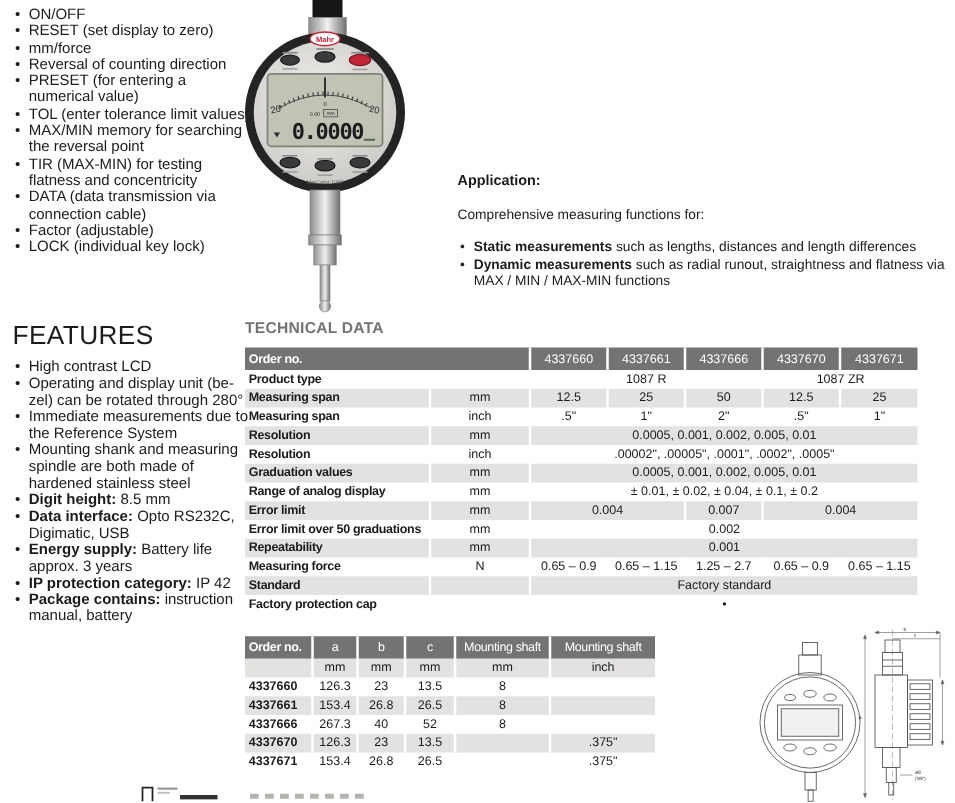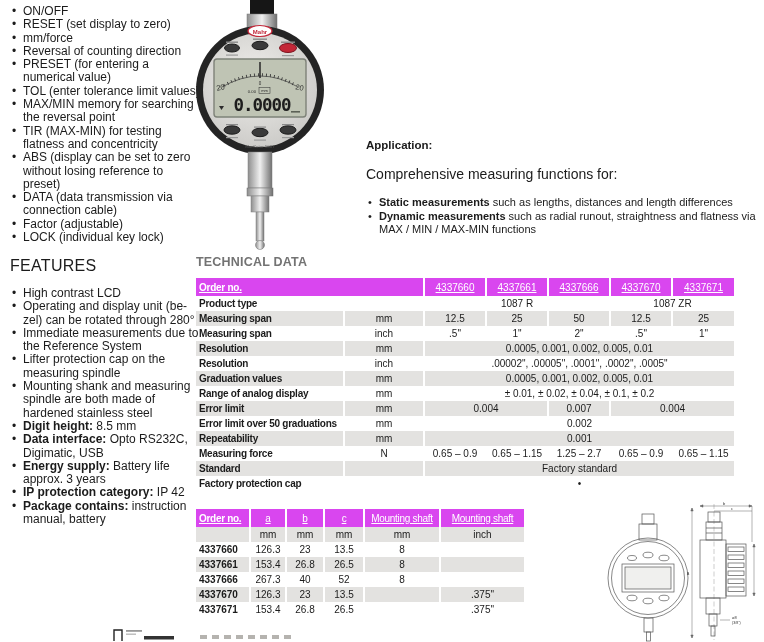--- a/index.html
+++ b/index.html
@@ -6,35 +6,35 @@
   .page{position:relative;width:764px;height:642px;background:#ffffff;overflow:hidden;
         font-family:"Liberation Sans",sans-serif;color:#1b1b1b;}
 
   
   ul.blist{list-style:none;margin:0;padding:0;}
   ul.blist li{position:relative;padding-left:13px;font-size:12px;line-height:13.3px;}
   ul.blist li::before{content:"\2022";position:absolute;left:2px;top:0;}
   ul.blist li b{font-weight:bold;}
 
   .key-functions{position:absolute;left:10px;top:5px;width:190px;}
-  .features-title{position:absolute;left:10px;top:257px;font-size:16px;font-weight:400;letter-spacing:.3px;}
+  .features-title{position:absolute;left:10px;top:257px;font-size:21px;font-weight:400;letter-spacing:.3px;}
   .features{position:absolute;left:10px;top:287px;width:190px;}
 
   .application{position:absolute;left:366px;top:139px;width:392px;}
   .application .app-title{font-size:11.5px;font-weight:bold;margin:0 0 15px 0;}
-  .application .app-intro{font-size:14px;margin:0 0 14px 0;}
+  .application .app-intro{font-size:11px;margin:0 0 14px 0;}
   .application ul.blist li{font-size:11px;line-height:13.6px;}
 
   .tech-title{position:absolute;left:196px;top:255px;font-size:12.5px;font-weight:bold;color:#737373;letter-spacing:.2px;}
 
   
   table{border-collapse:collapse;table-layout:fixed;}
   table td,table th{padding:0 3px;vertical-align:middle;box-sizing:border-box;
         font-size:10px;height:15px;white-space:nowrap;overflow:visible;}
-  table thead th{background:#d946ef;color:#fff;font-weight:bold;height:18px;text-decoration:underline;}
+  table thead th{background:#737373;color:#fff;font-weight:bold;height:18px;}
   tr.shade td{background:#e3e2e0;}
   td+td,th+th{border-left:2px solid #fff;}
   td:first-child,th:first-child{border-left:none;}
   .lbl{text-align:left;font-weight:bold;letter-spacing:-.25px;}
   .unit{text-align:center;font-weight:normal;}
   .val{text-align:center;font-weight:normal;}
   thead th.lbl{font-weight:bold;}
 
   .t1{position:absolute;left:196px;top:278px;width:538px;}
   .t2{position:absolute;left:196px;top:509px;width:328px;}
@@ -53,32 +53,30 @@
 
   <ul class="blist key-functions">
       <li>ON/OFF</li>
       <li>RESET (set display to zero)</li>
       <li>mm/force</li>
       <li>Reversal of counting direction</li>
       <li>PRESET (for entering a numerical value)</li>
       <li>TOL (enter tolerance limit values)</li>
       <li>MAX/MIN memory for searching the reversal point</li>
       <li>TIR (MAX-MIN) for testing flatness and concentricity</li>
-      <li>ABS (display can be set to zero without losing reference to preset)</li>
       <li>DATA (data transmission via connection cable)</li>
       <li>Factor (adjustable)</li>
       <li>LOCK (individual key lock)</li>
     </ul>
 
   <div class="features-title">FEATURES</div>
   <ul class="blist features">
       <li>High contrast LCD</li>
       <li>Operating and display unit (be-zel) can be rotated through 280°</li>
       <li>Immediate measurements due to the Reference System</li>
-      <li>Lifter protection cap on the measuring spindle</li>
       <li>Mounting shank and measuring spindle are both made of hardened stainless steel</li>
       <li><b>Digit height:</b> 8.5 mm</li>
       <li><b>Data interface:</b> Opto RS232C, Digimatic, USB</li>
       <li><b>Energy supply:</b> Battery life approx. 3 years</li>
       <li><b>IP protection category:</b> IP 42</li>
       <li><b>Package contains:</b> instruction manual, battery</li>
     </ul>
 
   <div class="photo">
     <svg viewBox="0 0 172 256" width="172" height="256">

